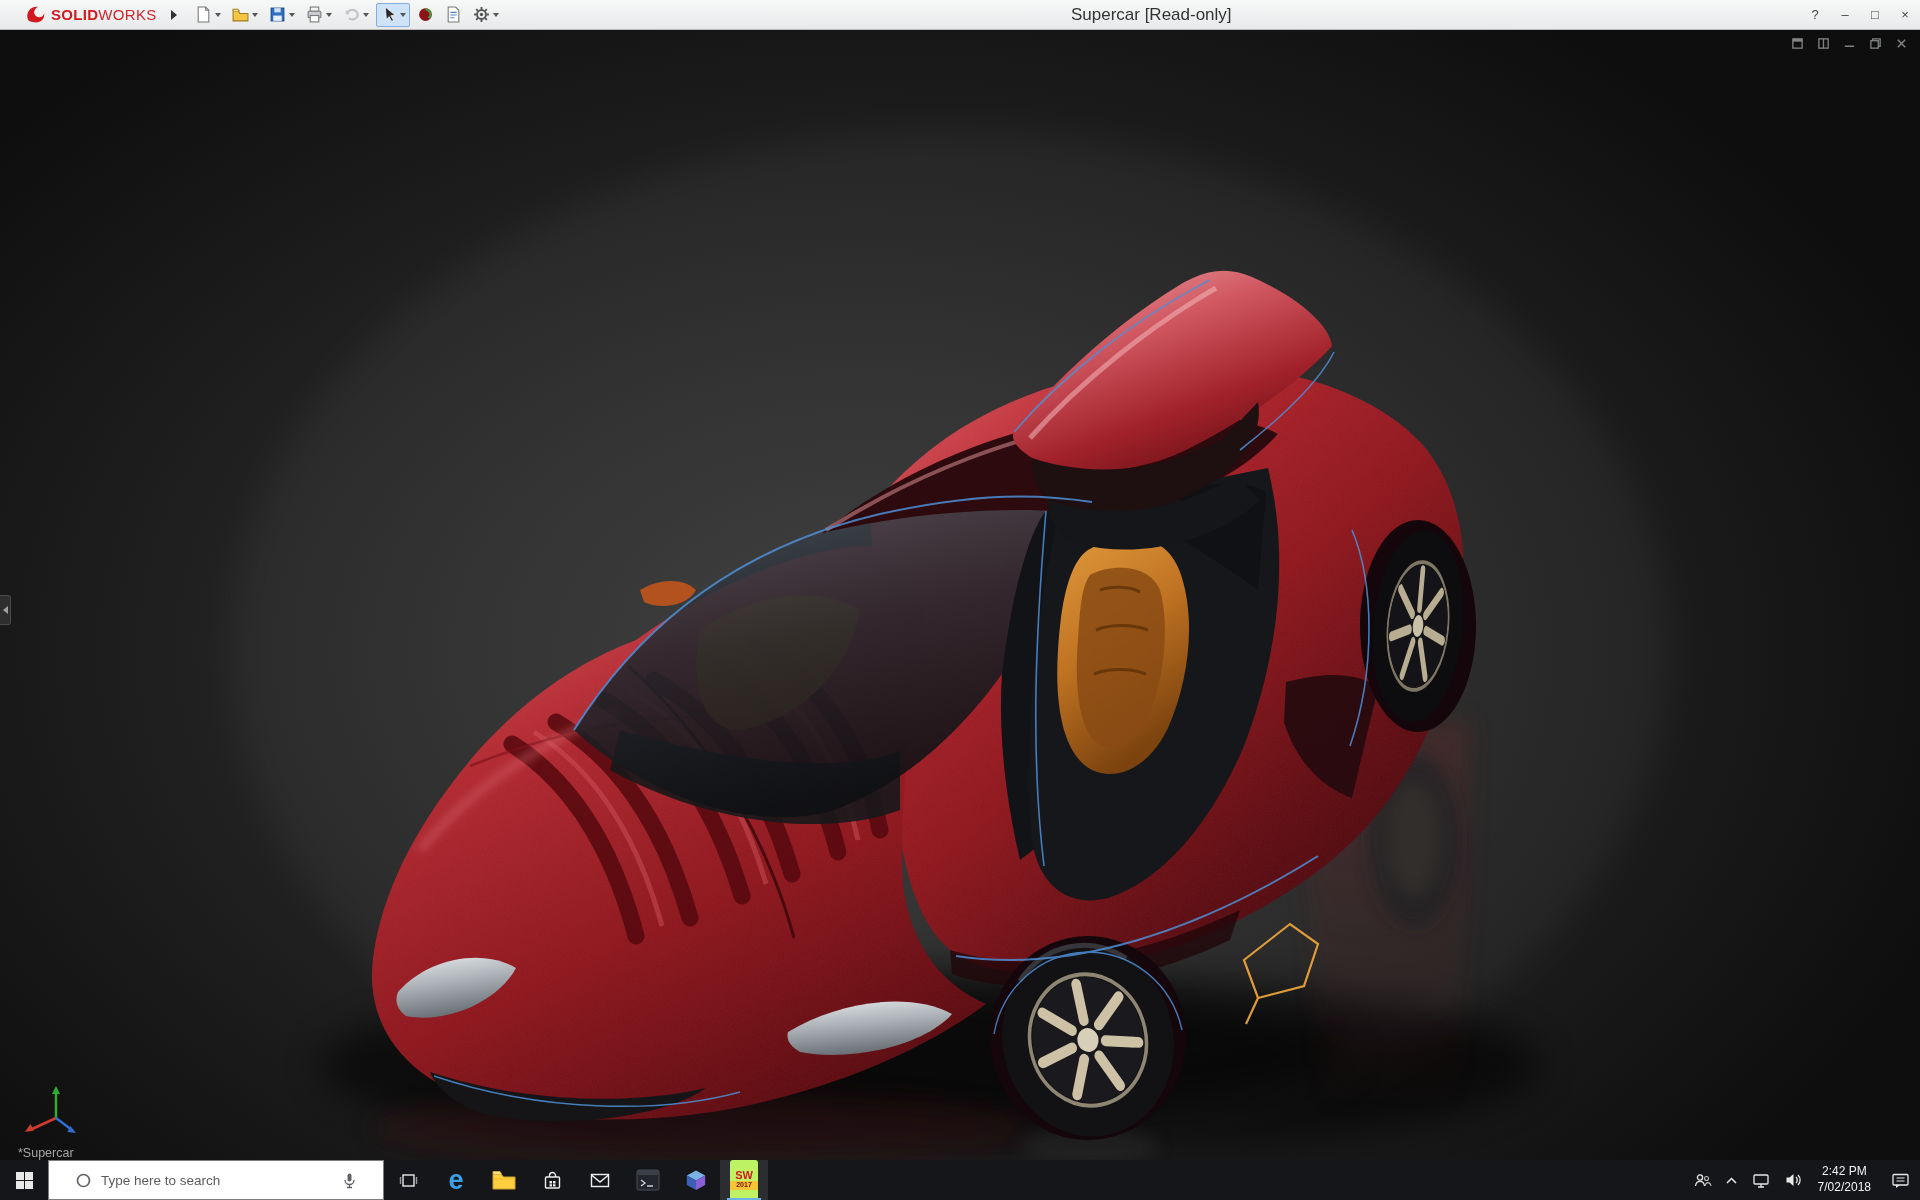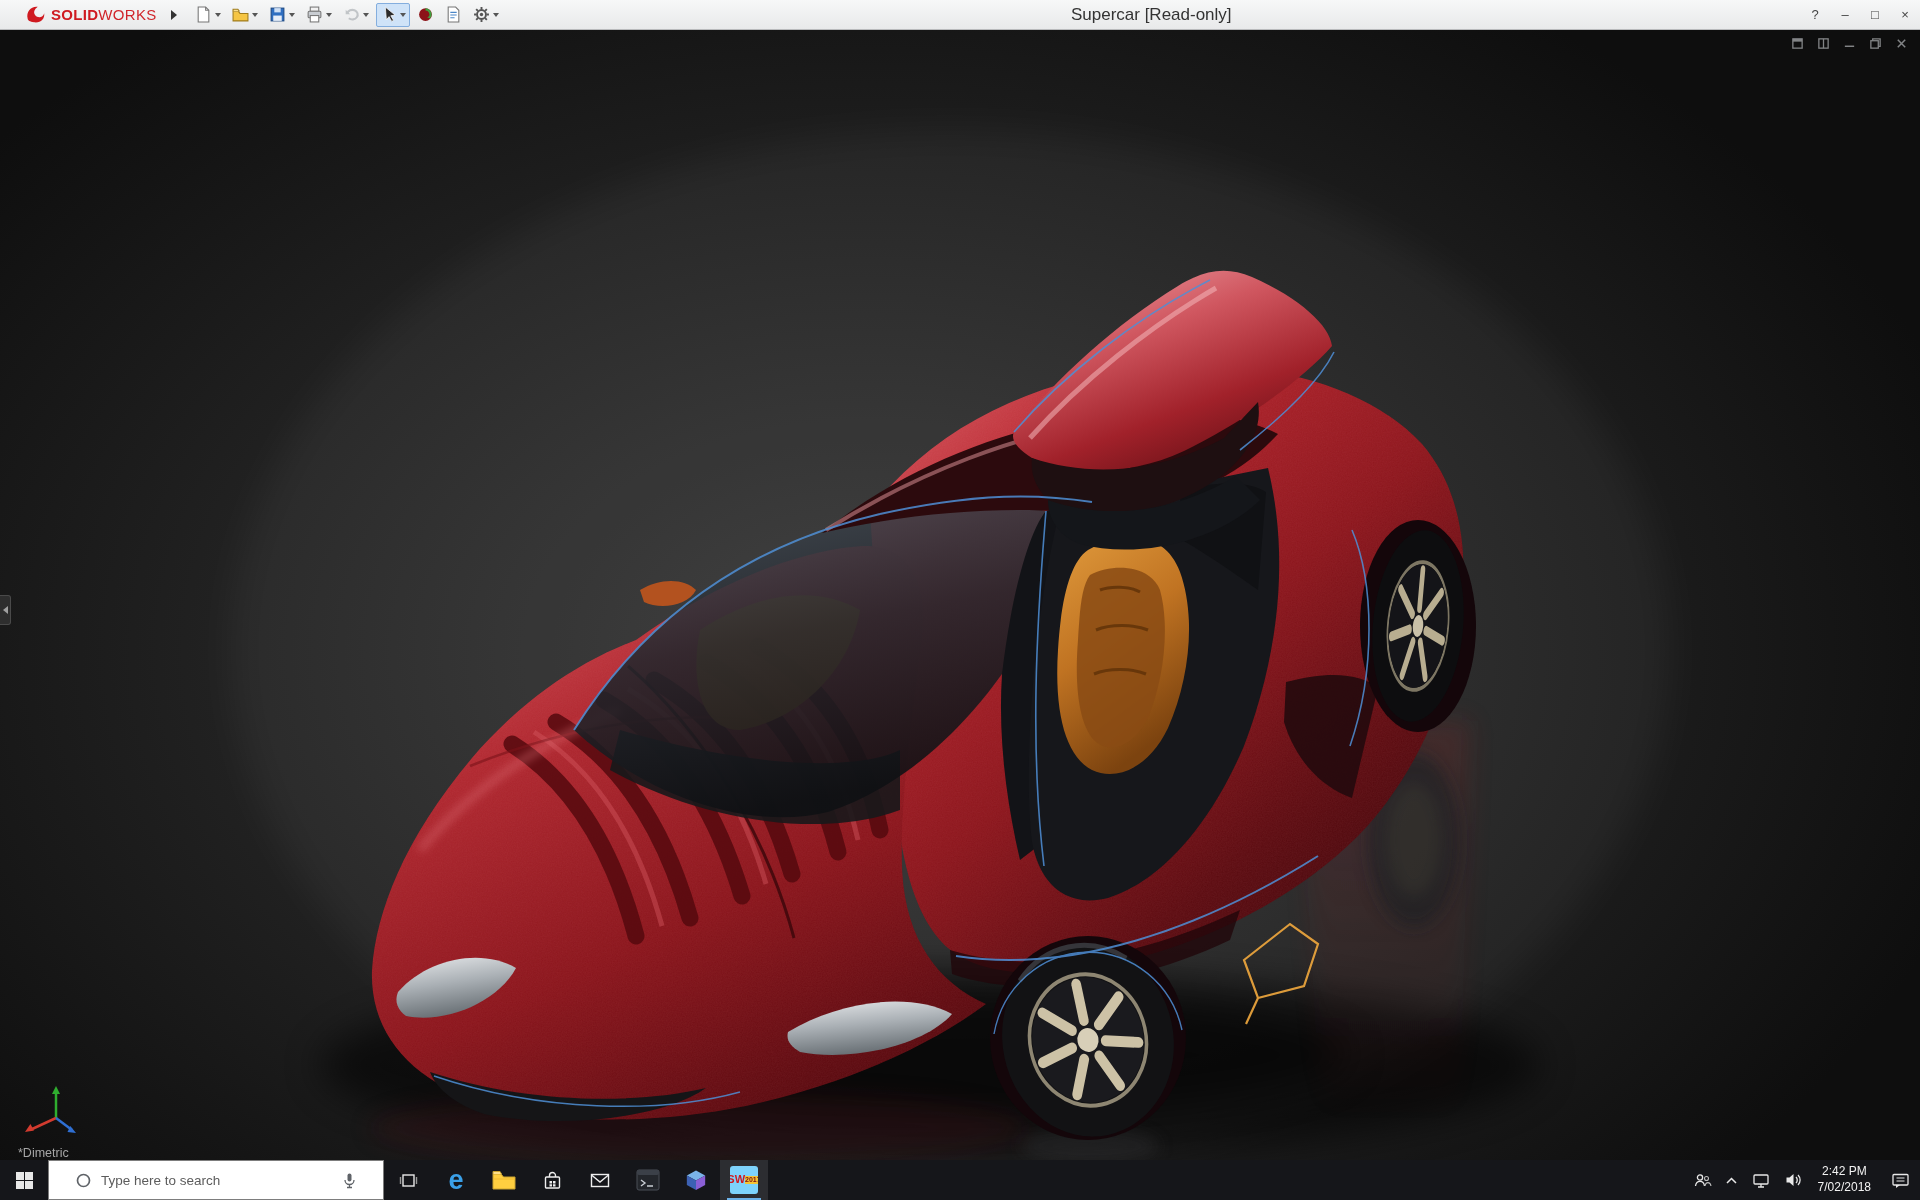--- a/index.html
+++ b/index.html
@@ -47,22 +47,22 @@
   
   .taskbar { position:absolute; bottom:0; left:0; right:0; height:40px; background:#15161a;
              display:flex; align-items:stretch; z-index:10; }
   .tslot { width:48px; display:flex; align-items:center; justify-content:center;
            background:transparent; border:0; position:relative; }
   .tslot svg { display:block; }
   .search { width:336px; background:#ffffff; border:1px solid #7d7d7d; display:flex;
             align-items:center; gap:9px; padding:0 26px; }
   .search .stext { flex:1; font-size:13.5px; color:#5c5c5c; white-space:nowrap; }
   .edge-e { font-size:27px; font-weight:700; color:#3aa0e8; line-height:1; }
-  .swtile { width:28px; height:28px; background:#7dd3fc; border-radius:3px; display:flex;
-            flex-direction:row; align-items:center; justify-content:center; overflow:hidden; }
+  .swtile { width:28px; height:40px; background:#bef264; border-radius:3px; display:flex;
+            flex-direction:column; align-items:center; justify-content:center; overflow:hidden; }
   .swtile .swabbr { font-size:11px; font-weight:700; color:#cf1a20; line-height:1.05; }
   .swtile .swyear { font-size:7px; font-weight:700; color:#7a0f14; background:#f4c534;
                     width:100%; text-align:center; line-height:1.25; }
   .tslot.running { background:rgba(255,255,255,.10); }
   .tslot.running .runbar { position:absolute; bottom:0; left:7px; right:7px; height:2px; background:#6cb2e8; }
   .tray { margin-left:auto; display:flex; align-items:center;justify-content:center; }
   .ticon { width:32px; height:40px; display:flex; align-items:center; justify-content:center;
            background:transparent; border:0; }
   .clock { font-size:12px; color:#f2f2f2; line-height:1.3; text-align:center; padding:0 9px;
            background:transparent; border:0; font-family:inherit; }
@@ -385,21 +385,21 @@
     <svg class="triad" viewBox="0 0 70 70">
       <g stroke-width="2.5" fill="none">
         <line x1="40" y1="44" x2="40" y2="18" stroke="#2fae2f"></line>
         <path d="M 40 12 l -4 8 h 8 Z" fill="#2fae2f" stroke="none"></path>
         <line x1="40" y1="44" x2="14" y2="56" stroke="#d23b2f"></line>
         <path d="M 9 58 l 9 -1.5 -3.6 -6.5 Z" fill="#d23b2f" stroke="none"></path>
         <line x1="40" y1="44" x2="56" y2="56" stroke="#2f6fd2"></line>
         <path d="M 60 59 l -8.5 -1 2.8 -6 Z" fill="#2f6fd2" stroke="none"></path>
       </g>
     </svg>
-    <div class="view-label">*Dimetric</div>
+    <div class="view-label">*Supercar</div>
   </main>
 
   <footer class="taskbar">
     <button class="tslot">
       <svg width="17" height="17" viewBox="0 0 17 17">
         <rect x="0" y="0" width="8" height="8" fill="#e8e8e8"></rect>
           <rect x="9" y="0" width="8" height="8" fill="#e8e8e8"></rect>
         <rect x="0" y="9" width="8" height="8" fill="#e8e8e8"></rect>
           <rect x="9" y="9" width="8" height="8" fill="#e8e8e8"></rect>
       </svg>

